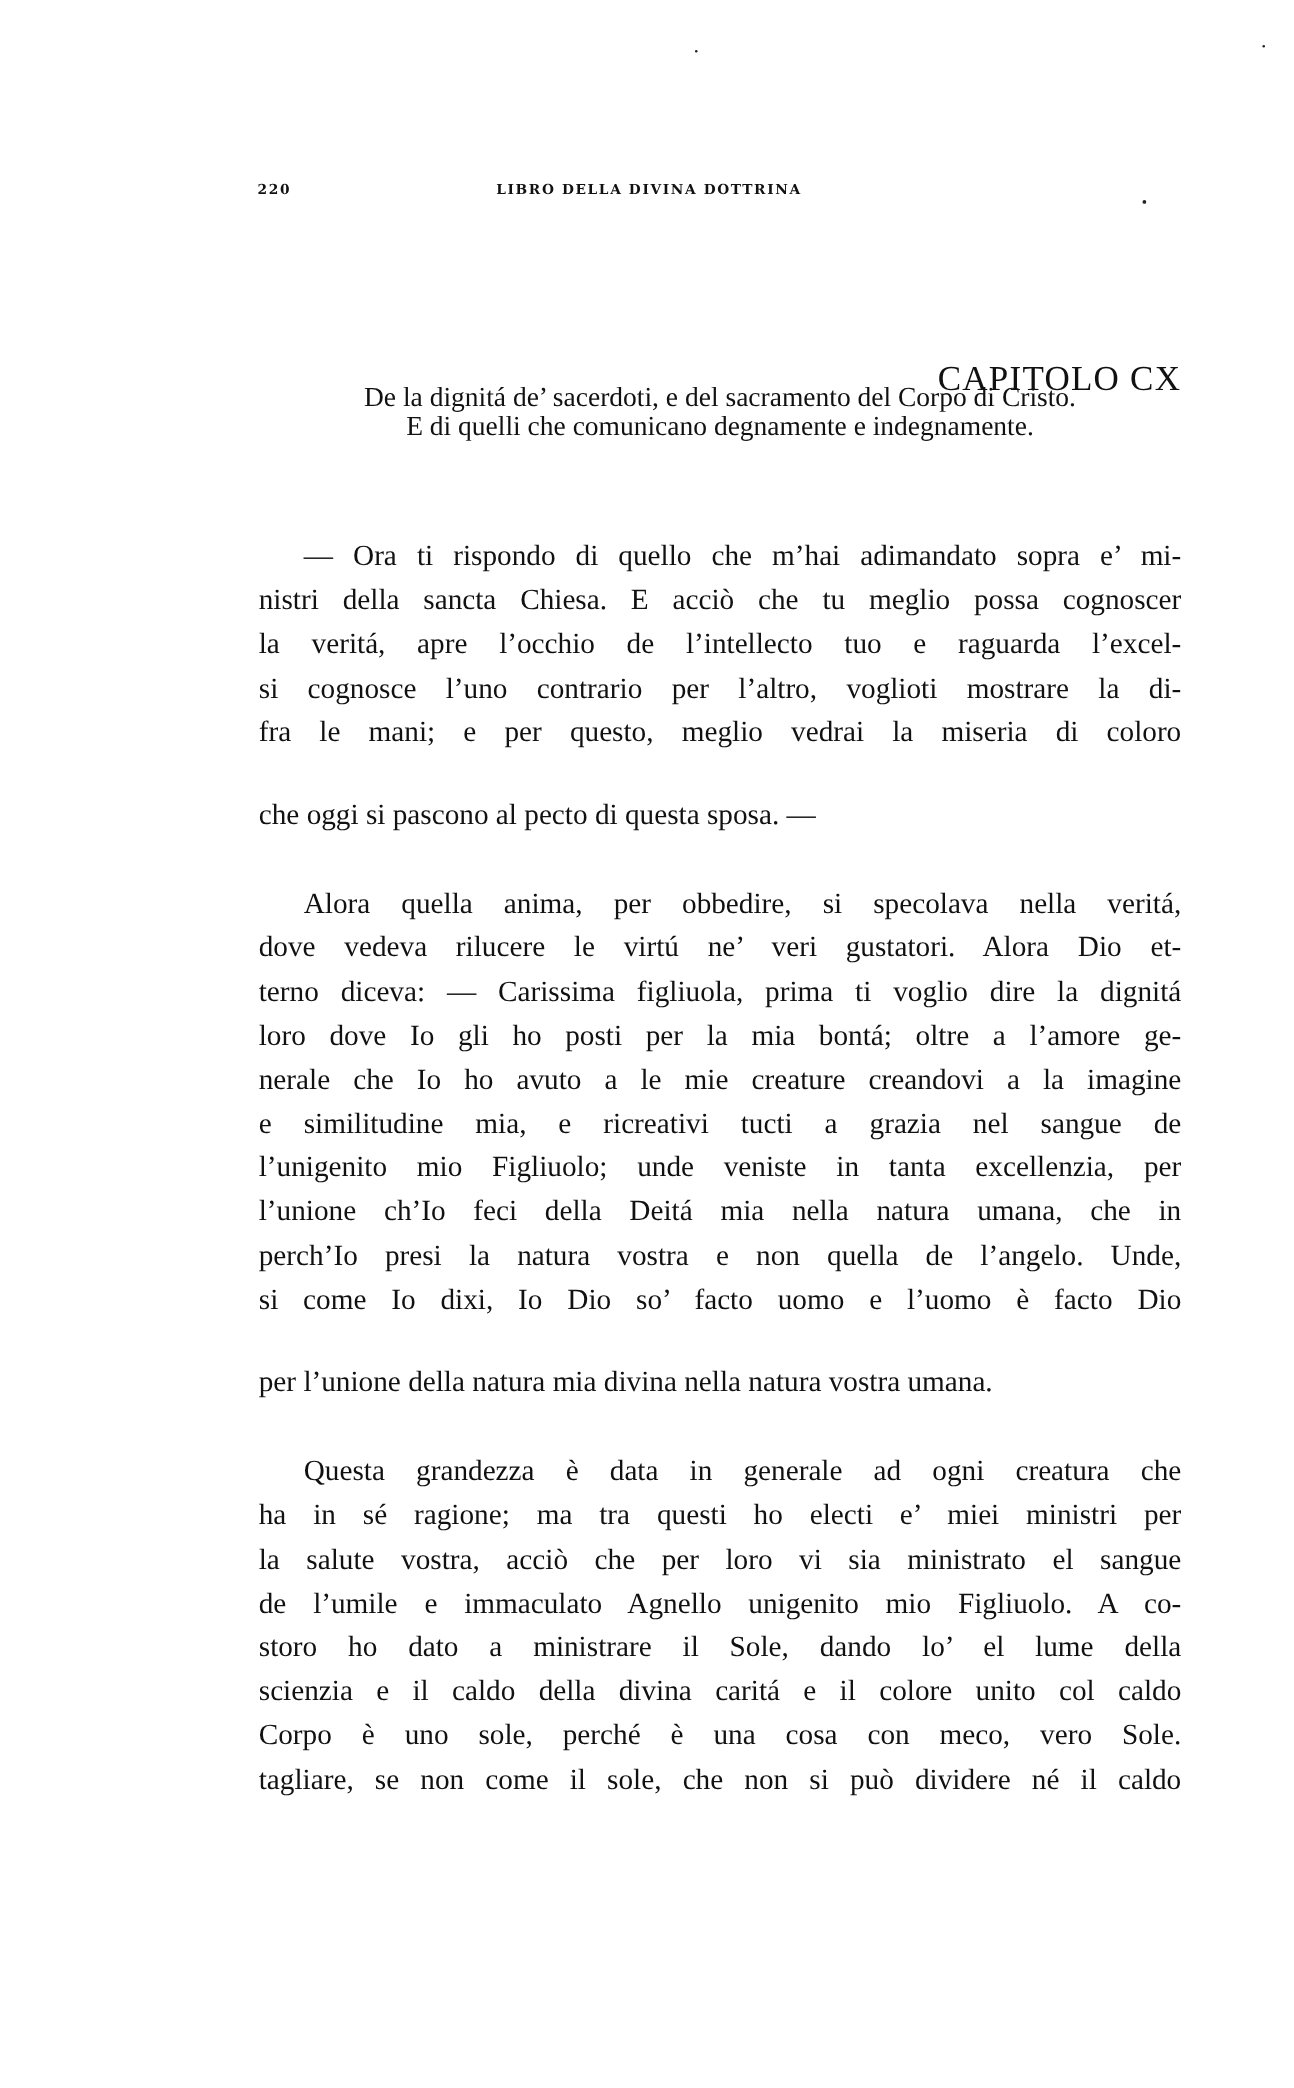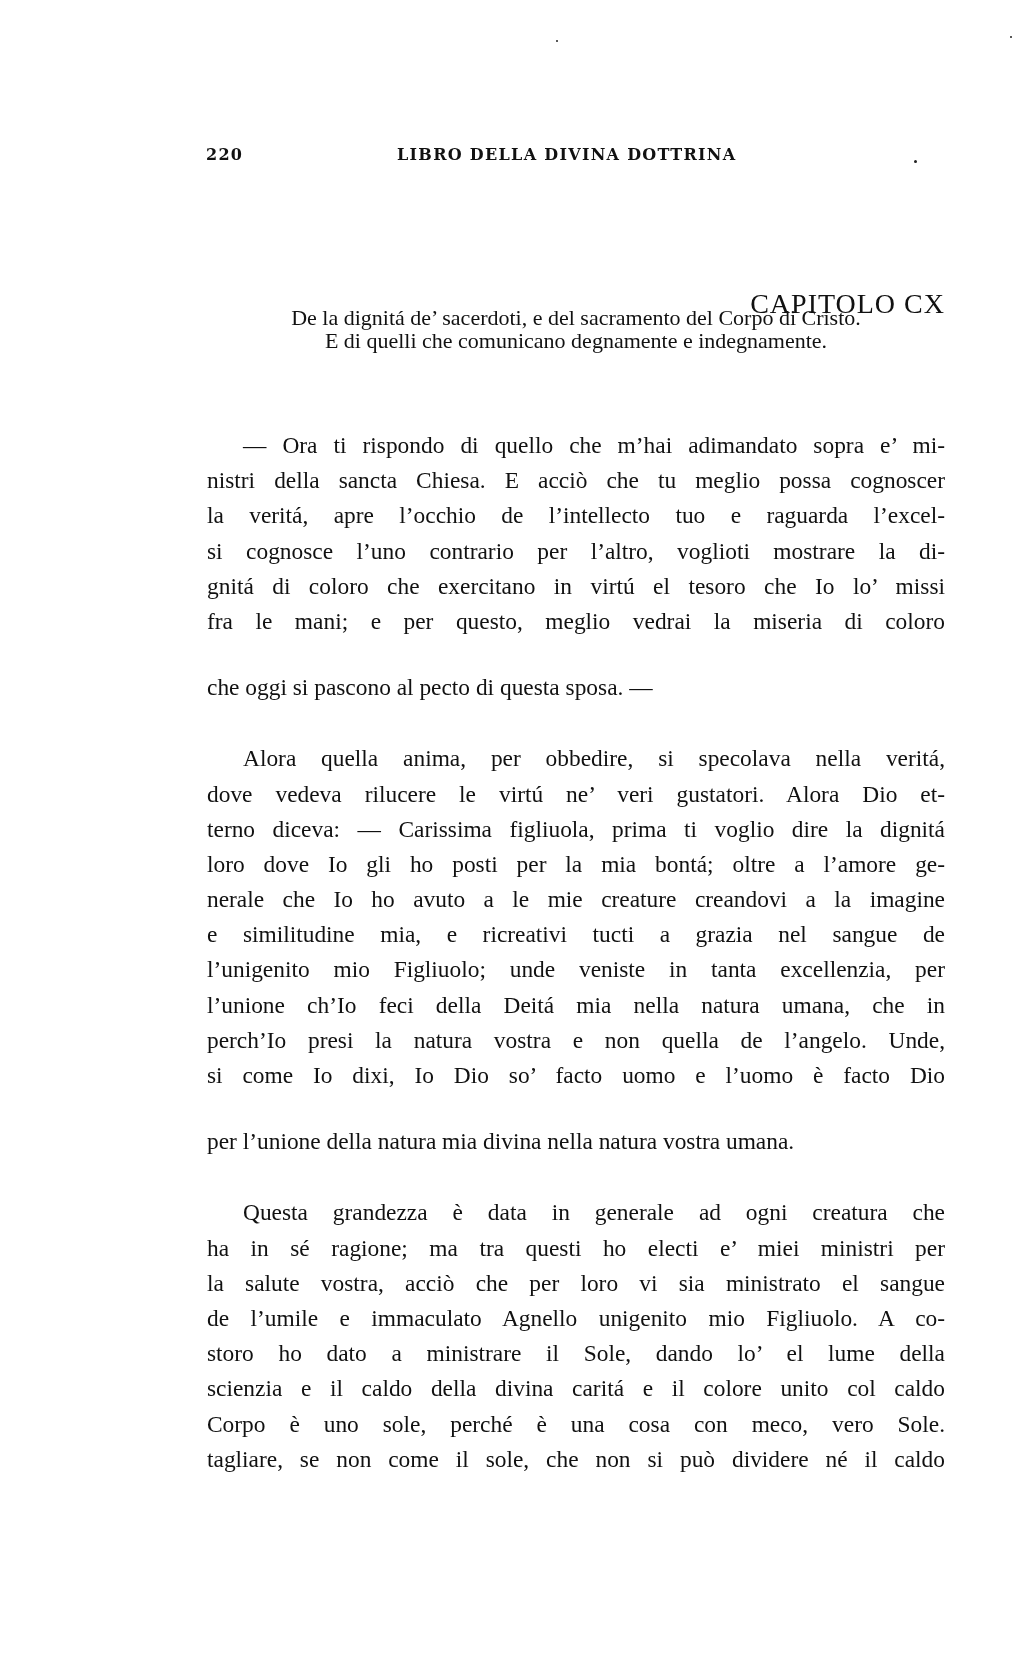--- a/index.html
+++ b/index.html
@@ -3,21 +3,21 @@
 <meta charset="utf-8">
 <style>
   html, body { margin: 0; padding: 0; background: #ffffff; }
   body {
     width: 1035px; height: 1670px; position: relative; overflow: hidden;
     font-family: "Liberation Serif", "DejaVu Serif", serif; color: #111111;
   }
   .running-head {
     position: absolute; left: 206px; top: 145px; width: 740px; height: 22px;
     font-family: "DejaVu Serif", "Liberation Serif", serif;
-    font-weight: bold; font-size: 16px; letter-spacing: 1.3px;
+    font-weight: bold; font-size: 11px; letter-spacing: 1.3px;
   }
   .running-head .page-num { position: absolute; left: 0; top: 0; }
   .running-head .book-title { position: absolute; left: 191px; top: 0; white-space: nowrap; }
   .stray-dot { position: absolute; width: 3px; height: 3px; background: #222; border-radius: 50%; }
   .chapter-title {
     position: absolute; left: 207px; width: 738px; top: 250px;
     text-align: right; font-size: 28px; letter-spacing: 1px; margin-top: 38px;
   }
   .chapter-summary {
     position: absolute; left: 207px; width: 738px; top: 306px;
@@ -51,21 +51,20 @@
 <div class="chapter-summary">
   <div>De la dignitá de’ sacerdoti, e del sacramento del Corpo di Cristo.</div>
   <div>E di quelli che comunicano degnamente e indegnamente.</div>
 </div>
 
 <div class="body-text">
   <span class="line indent">— Ora ti rispondo di quello che m’hai adimandato sopra e’ mi-</span>
   <span class="line">nistri della sancta Chiesa. E acciò che tu meglio possa cognoscer</span>
   <span class="line">la veritá, apre l’occhio de l’intellecto tuo e raguarda l’excel-</span>
   <span class="line">si cognosce l’uno contrario per l’altro, voglioti mostrare la di-</span>
-  <span class="line">gnitá di coloro che exercitano in virtú el tesoro che Io lo’ missi</span>
   <span class="line">fra le mani; e per questo, meglio vedrai la miseria di coloro</span>
   <span class="line last">che oggi si pascono al pecto di questa sposa. —</span>
   <span class="line indent">Alora quella anima, per obbedire, si specolava nella veritá,</span>
   <span class="line">dove vedeva rilucere le virtú ne’ veri gustatori. Alora Dio et-</span>
   <span class="line">terno diceva: — Carissima figliuola, prima ti voglio dire la dignitá</span>
   <span class="line">loro dove Io gli ho posti per la mia bontá; oltre a l’amore ge-</span>
   <span class="line">nerale che Io ho avuto a le mie creature creandovi a la imagine</span>
   <span class="line">e similitudine mia, e ricreativi tucti a grazia nel sangue de</span>
   <span class="line">l’unigenito mio Figliuolo; unde veniste in tanta excellenzia, per</span>
   <span class="line">l’unione ch’Io feci della Deitá mia nella natura umana, che in</span>

